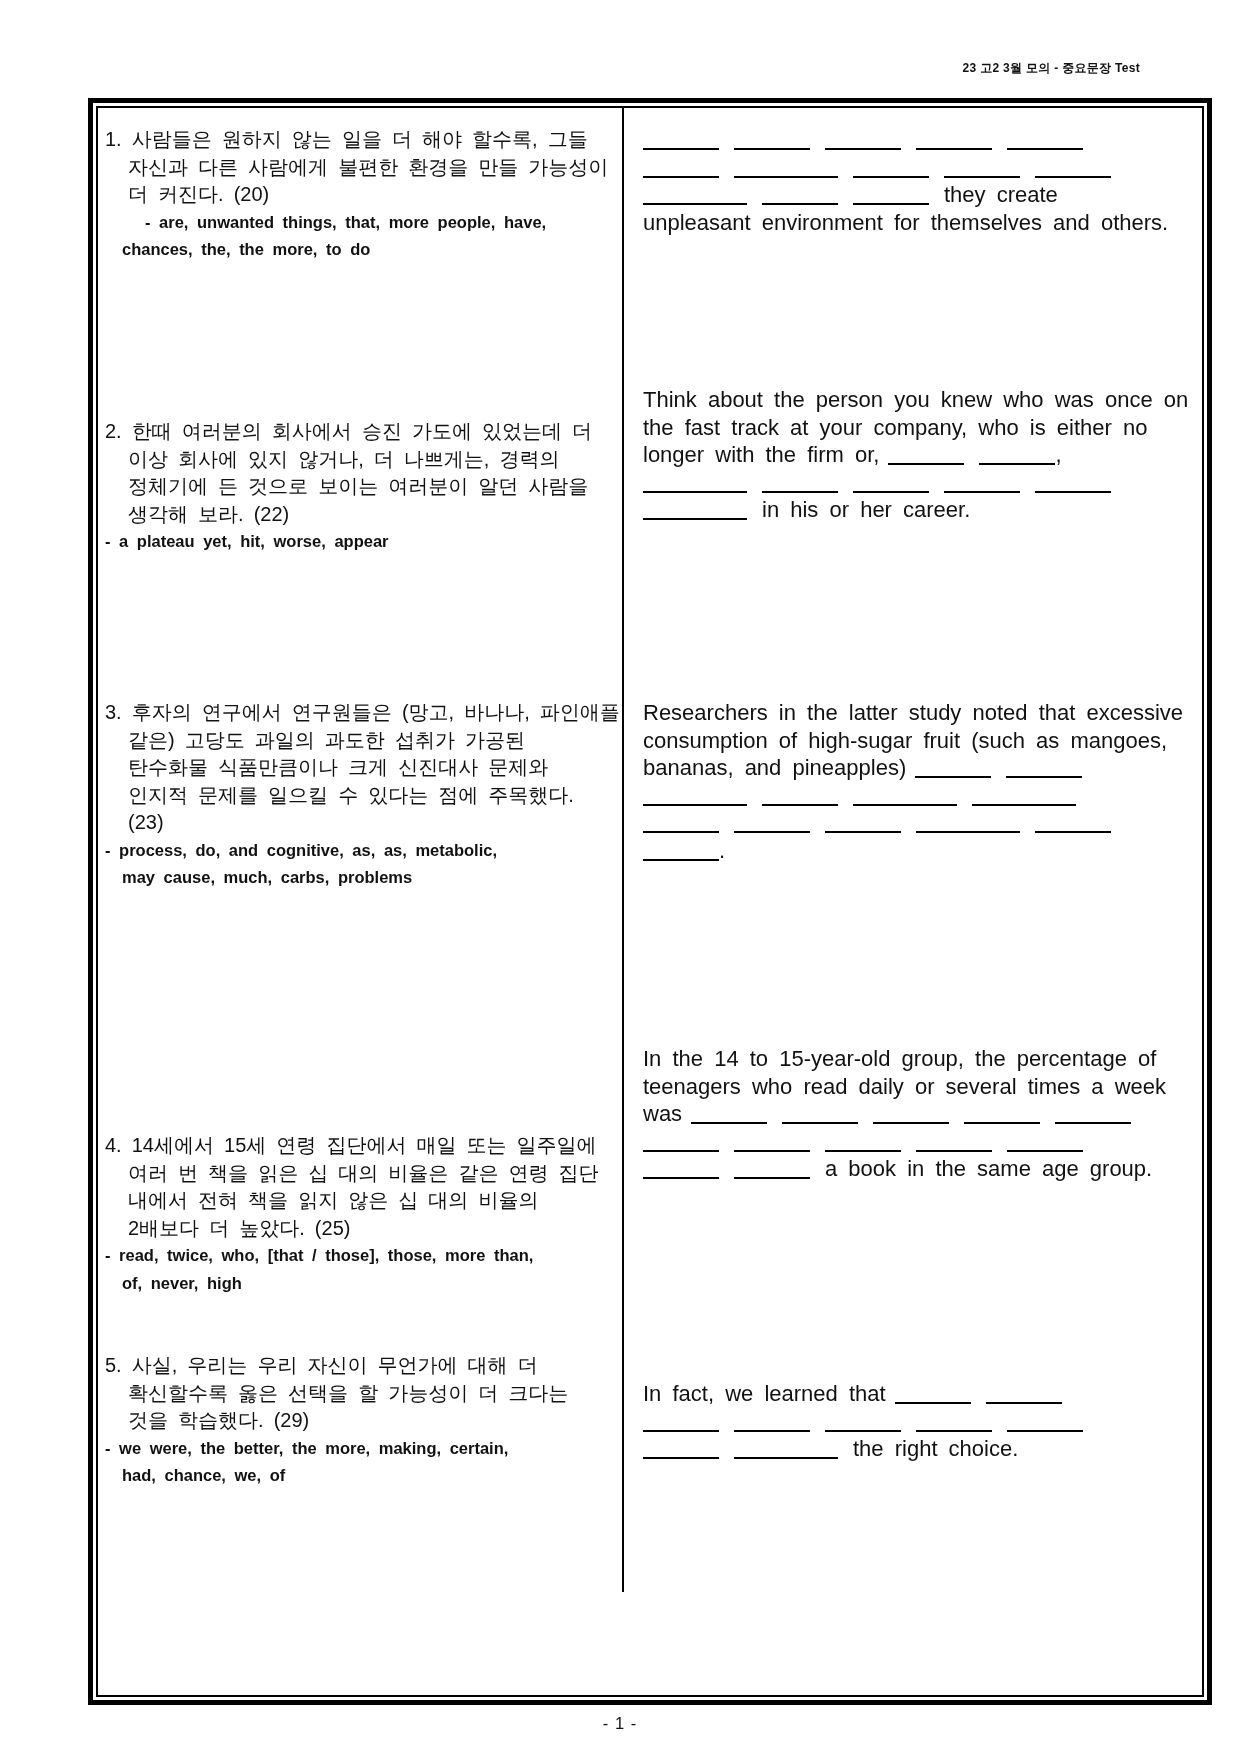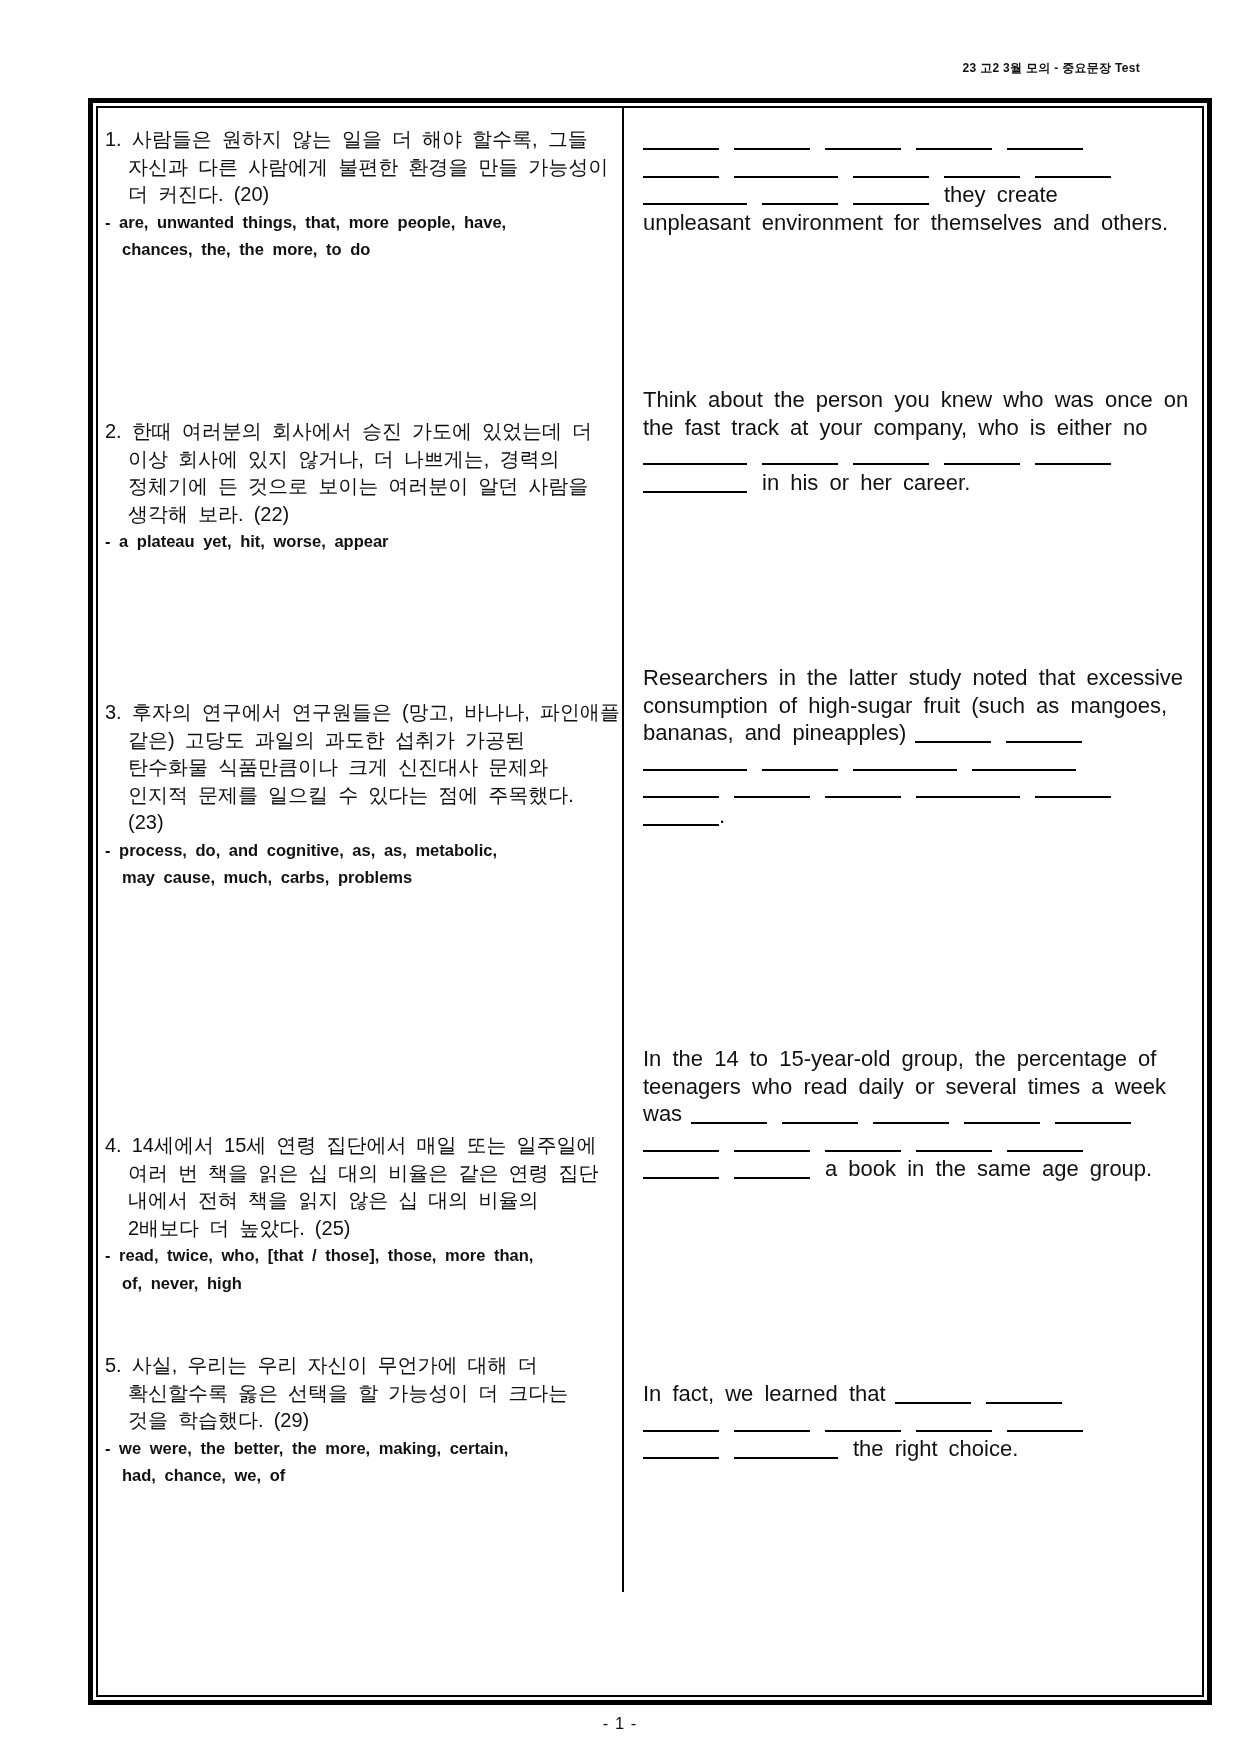--- a/index.html
+++ b/index.html
@@ -38,21 +38,21 @@
   </div>
 
   <div class="box-outer">
     <div class="box-inner">
       <div class="divider"></div>
       <div id="left-col" class="col left">
           <div class="q-block" style="top: 18px;">
             <div class="k-line" style="padding-left: 0px;">1. 사람들은 원하지 않는 일을 더 해야 할수록, 그들</div>
             <div class="k-line" style="padding-left: 23px;">자신과 다른 사람에게 불편한 환경을 만들 가능성이</div>
             <div class="k-line" style="padding-left: 23px;">더 커진다. (20)</div>
-            <div class="h-line" style="padding-left: 0px;">- are, unwanted things, that, more people, have,</div>
+            <div class="h-line" style="padding-left: 0px; margin-left: 40px;">- are, unwanted things, that, more people, have,</div>
             <div class="h-line" style="padding-left: 17px;">chances, the, the more, to do</div>
           </div>
           <div class="q-block" style="top: 310px;">
             <div class="k-line" style="padding-left: 0px;">2. 한때 여러분의 회사에서 승진 가도에 있었는데 더</div>
             <div class="k-line" style="padding-left: 23px;">이상 회사에 있지 않거나, 더 나쁘게는, 경력의</div>
             <div class="k-line" style="padding-left: 23px;">정체기에 든 것으로 보이는 여러분이 알던 사람을</div>
             <div class="k-line" style="padding-left: 23px;">생각해 보라. (22)</div>
             <div class="h-line" style="padding-left: 0px;">- a plateau yet, hit, worse, appear</div>
           </div>
           <div class="q-block" style="top: 591px;">
@@ -83,24 +83,25 @@
       <div id="right-col" class="col right">
           <div class="q-block" style="top: 18px;">
             <div class="e-line"><span class="bw"><span class="bk s"></span></span><span class="bw"><span class="bk s"></span></span><span class="bw"><span class="bk s"></span></span><span class="bw"><span class="bk s"></span></span><span class="bw"><span class="bk s"></span></span></div>
             <div class="e-line"><span class="bw"><span class="bk s"></span></span><span class="bw"><span class="bk l"></span></span><span class="bw"><span class="bk s"></span></span><span class="bw"><span class="bk s"></span></span><span class="bw"><span class="bk s"></span></span></div>
             <div class="e-line"><span class="bw"><span class="bk l"></span></span><span class="bw"><span class="bk s"></span></span><span class="bw"><span class="bk s"></span></span><span class="t">they create</span></div>
             <div class="e-line"><span class="t">unpleasant environment for themselves and others.</span></div>
           </div>
           <div class="q-block" style="top: 278px;">
             <div class="e-line"><span class="t">Think about the person you knew who was once on</span></div>
             <div class="e-line"><span class="t">the fast track at your company, who is either no</span></div>
+            <div class="e-line"><span class="t">longer with the firm or,</span><span class="bw"><span class="bk s"></span></span><span class="bw"><span class="bk s"></span><span>,</span></span></div>
             <div class="e-line"><span class="bw"><span class="bk l"></span></span><span class="bw"><span class="bk s"></span></span><span class="bw"><span class="bk s"></span></span><span class="bw"><span class="bk s"></span></span><span class="bw"><span class="bk s"></span></span></div>
             <div class="e-line"><span class="bw"><span class="bk l"></span></span><span class="t">in his or her career.</span></div>
           </div>
-          <div class="q-block" style="top: 556px;">
+          <div class="q-block" style="top: 591px;">
             <div class="e-line"><span class="t">Researchers in the latter study noted that excessive</span></div>
             <div class="e-line"><span class="t">consumption of high-sugar fruit (such as mangoes,</span></div>
             <div class="e-line"><span class="t">bananas, and pineapples)</span><span class="bw"><span class="bk s"></span></span><span class="bw"><span class="bk s"></span></span></div>
             <div class="e-line"><span class="bw"><span class="bk l"></span></span><span class="bw"><span class="bk s"></span></span><span class="bw"><span class="bk l"></span></span><span class="bw"><span class="bk l"></span></span></div>
             <div class="e-line"><span class="bw"><span class="bk s"></span></span><span class="bw"><span class="bk s"></span></span><span class="bw"><span class="bk s"></span></span><span class="bw"><span class="bk l"></span></span><span class="bw"><span class="bk s"></span></span></div>
             <div class="e-line"><span class="bw"><span class="bk s"></span><span>.</span></span></div>
           </div>
           <div class="q-block" style="top: 937px;">
             <div class="e-line"><span class="t">In the 14 to 15-year-old group, the percentage of</span></div>
             <div class="e-line"><span class="t">teenagers who read daily or several times a week</span></div>

